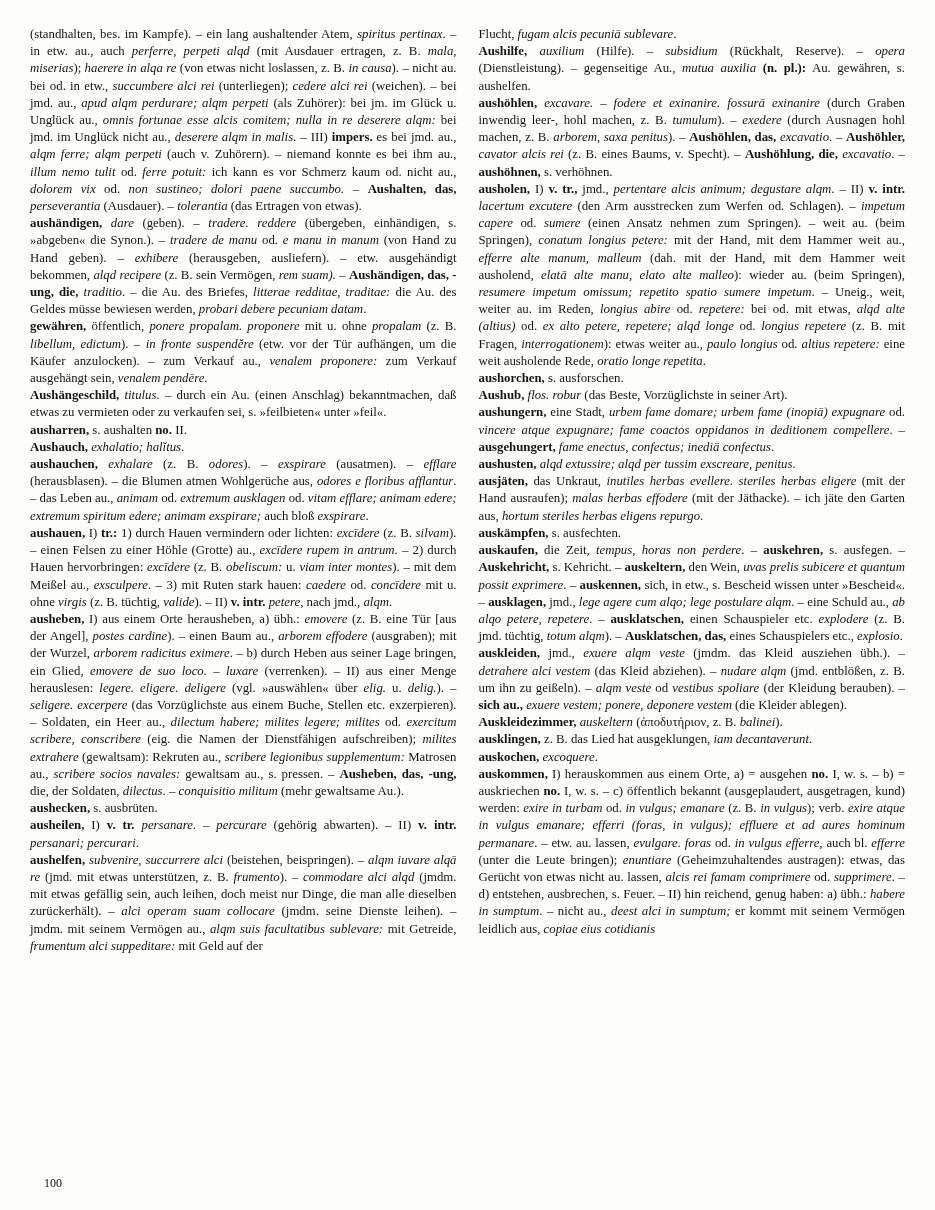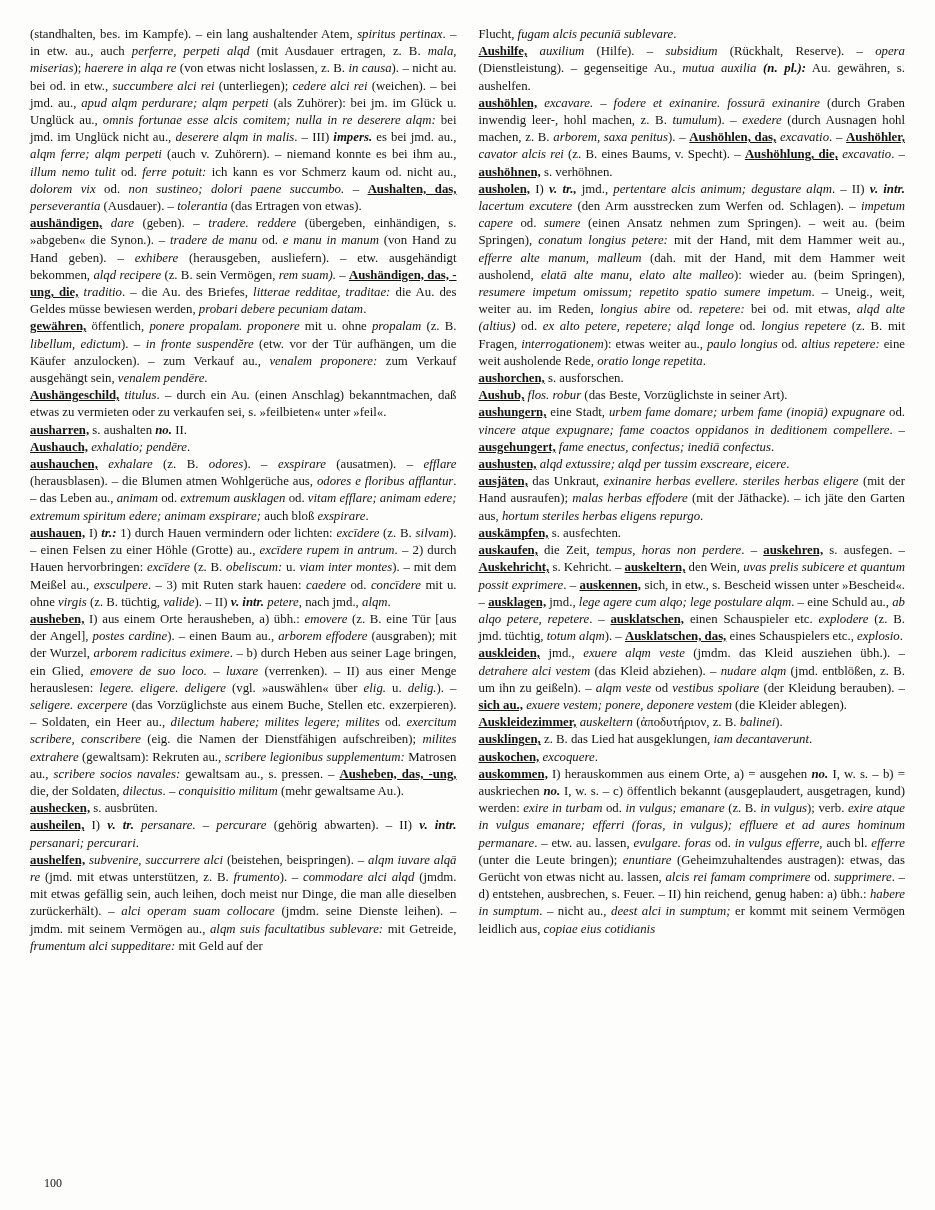--- a/index.html
+++ b/index.html
@@ -24,60 +24,60 @@
     width:427px;
     font-size:12.8px;
     line-height:17.2px;
     text-align:justify;
     hyphens:auto;
   }
   p.entry{
     margin:0;
     padding:0;
   }
-  .col b{font-weight:700;text-decoration:underline;}
+  .col b{font-weight:700;}
   .col i{font-style:italic;}
-  .col .bi{font-weight:700;font-style:italic;}
+  .col .bi{font-weight:700;}
   .page-number{
     position:absolute;
     left:44px;
     bottom:20px;
     font-size:12px;
     line-height:14px;
   }
 </style>
 </head>
 <body>
 
 <div class="page">
   <div class="columns">
     <div class="col">
         <p class="entry">(standhalten, bes. im Kampfe). – ein lang aushaltender Atem, <i>spiritus pertinax</i>. – in etw. au., auch <i>perferre, perpeti alqd</i> (mit Ausdauer ertragen, z. B. <i>mala, miserias</i>); <i>haerere in alqa re</i> (von etwas nicht loslassen, z. B. <i>in causa</i>). – nicht au. bei od. in etw., <i>succumbere alci rei</i> (unterliegen); <i>cedere alci rei</i> (weichen). – bei jmd. au., <i>apud alqm perdurare; alqm perpeti</i> (als Zuhörer): bei jm. im Glück u. Unglück au., <i>omnis fortunae esse alcis comitem; nulla in re deserere alqm:</i> bei jmd. im Unglück nicht au., <i>deserere alqm in malis</i>. – III) <span class="bi">impers.</span> es bei jmd. au., <i>alqm ferre; alqm perpeti</i> (auch v. Zuhörern). – niemand konnte es bei ihm au., <i>illum nemo tulit</i> od. <i>ferre potuit:</i> ich kann es vor Schmerz kaum od. nicht au., <i>dolorem vix</i> od. <i>non sustineo; dolori paene succumbo.</i> – <b>Aushalten, das,</b> <i>perseverantia</i> (Ausdauer). – <i>tolerantia</i> (das Ertragen von etwas).</p>
         <p class="entry"><b>aushändigen,</b> <i>dare</i> (geben). – <i>tradere. reddere</i> (übergeben, einhändigen, s. »abgeben« die Synon.). – <i>tradere de manu</i> od. <i>e manu in manum</i> (von Hand zu Hand geben). – <i>exhibere</i> (herausgeben, ausliefern). – etw. ausgehändigt bekommen, <i>alqd recipere</i> (z. B. sein Vermögen, <i>rem suam).</i> – <b>Aushändigen, das, -ung, die,</b> <i>traditio</i>. – die Au. des Briefes, <i>litterae redditae, traditae:</i> die Au. des Geldes müsse bewiesen werden, <i>probari debere pecuniam datam</i>.</p>
         <p class="entry"><b>gewähren,</b> öffentlich, <i>ponere propalam. proponere</i> mit u. ohne <i>propalam</i> (z. B. <i>libellum, edictum</i>). – <i>in fronte suspendĕre</i> (etw. vor der Tür aufhängen, um die Käufer anzulocken). – zum Verkauf au., <i>venalem proponere:</i> zum Verkauf ausgehängt sein, <i>venalem pendēre</i>.</p>
         <p class="entry"><b>Aushängeschild,</b> <i>titulus</i>. – durch ein Au. (einen Anschlag) bekanntmachen, daß etwas zu vermieten oder zu verkaufen sei, s. »feilbieten« unter »feil«.</p>
         <p class="entry"><b>ausharren,</b> s. aushalten <span class="bi">no.</span> II.</p>
-        <p class="entry"><b>Aushauch,</b> <i>exhalatio; pendēre</i>.</p>
+        <p class="entry"><b>Aushauch,</b> <i>exhalatio; halĭtus</i>.</p>
         <p class="entry"><b>aushauchen,</b> <i>exhalare</i> (z. B. <i>odores</i>). – <i>exspirare</i> (ausatmen). – <i>efflare</i> (herausblasen). – die Blumen atmen Wohlgerüche aus, <i>odores e floribus afflantur</i>. – das Leben au., <i>animam</i> od. <i>extremum ausklagen</i> od. <i>vitam efflare; animam edere; extremum spiritum edere; animam exspirare;</i> auch bloß <i>exspirare</i>.</p>
         <p class="entry"><b>aushauen,</b> I) <span class="bi">tr.:</span> 1) durch Hauen vermindern oder lichten: <i>excīdere</i> (z. B. <i>silvam</i>). – einen Felsen zu einer Höhle (Grotte) au., <i>excīdere rupem in antrum</i>. – 2) durch Hauen hervorbringen: <i>excīdere</i> (z. B. <i>obeliscum:</i> u. <i>viam inter montes</i>). – mit dem Meißel au., <i>exsculpere</i>. – 3) mit Ruten stark hauen: <i>caedere</i> od. <i>concīdere</i> mit u. ohne <i>virgis</i> (z. B. tüchtig, <i>valide</i>). – II) <span class="bi">v. intr.</span> <i>petere</i>, nach jmd., <i>alqm</i>.</p>
         <p class="entry"><b>ausheben,</b> I) aus einem Orte herausheben, a) übh.: <i>emovere</i> (z. B. eine Tür [aus der Angel], <i>postes cardine</i>). – einen Baum au., <i>arborem effodere</i> (ausgraben); mit der Wurzel, <i>arborem radicitus eximere</i>. – b) durch Heben aus seiner Lage bringen, ein Glied, <i>emovere de suo loco. – luxare</i> (verrenken). – II) aus einer Menge herauslesen: <i>legere. eligere. deligere</i> (vgl. »auswählen« über <i>elig.</i> u. <i>delig.</i>). – <i>seligere. excerpere</i> (das Vorzüglichste aus einem Buche, Stellen etc. exzerpieren). – Soldaten, ein Heer au., <i>dilectum habere; milites legere; milites</i> od. <i>exercitum scribere, conscribere</i> (eig. die Namen der Dienstfähigen aufschreiben); <i>milites extrahere</i> (gewaltsam): Rekruten au., <i>scribere legionibus supplementum:</i> Matrosen au., <i>scribere socios navales:</i> gewaltsam au., s. pressen. – <b>Ausheben, das, -ung,</b> die, der Soldaten, <i>dilectus</i>. – <i>conquisitio militum</i> (mehr gewaltsame Au.).</p>
         <p class="entry"><b>aushecken,</b> s. ausbrüten.</p>
         <p class="entry"><b>ausheilen,</b> I) <span class="bi">v. tr.</span> <i>persanare. – percurare</i> (gehörig abwarten). – II) <span class="bi">v. intr.</span> <i>persanari; percurari</i>.</p>
         <p class="entry"><b>aushelfen,</b> <i>subvenire, succurrere alci</i> (beistehen, beispringen). – <i>alqm iuvare alqā re</i> (jmd. mit etwas unterstützen, z. B. <i>frumento</i>). – <i>commodare alci alqd</i> (jmdm. mit etwas gefällig sein, auch leihen, doch meist nur Dinge, die man alle dieselben zurückerhält). – <i>alci operam suam collocare</i> (jmdm. seine Dienste leihen). – jmdm. mit seinem Vermögen au., <i>alqm suis facultatibus sublevare:</i> mit Getreide, <i>frumentum alci suppeditare:</i> mit Geld auf der</p>
       </div>
     <div class="col">
         <p class="entry">Flucht, <i>fugam alcis pecuniā sublevare</i>.</p>
         <p class="entry"><b>Aushilfe,</b> <i>auxilium</i> (Hilfe). – <i>subsidium</i> (Rückhalt, Reserve). – <i>opera</i> (Dienstleistung). – gegenseitige Au., <i>mutua auxilia</i> <span class="bi">(n. pl.):</span> Au. gewähren, s. aushelfen.</p>
         <p class="entry"><b>aushöhlen,</b> <i>excavare. – fodere et exinanire. fossurā exinanire</i> (durch Graben inwendig leer-, hohl machen, z. B. <i>tumulum</i>). – <i>exedere</i> (durch Ausnagen hohl machen, z. B. <i>arborem, saxa penitus</i>). – <b>Aushöhlen, das,</b> <i>excavatio</i>. – <b>Aushöhler,</b> <i>cavator alcis rei</i> (z. B. eines Baums, v. Specht). – <b>Aushöhlung, die,</b> <i>excavatio</i>. – <b>aushöhnen,</b> s. verhöhnen.</p>
         <p class="entry"><b>ausholen,</b> I) <span class="bi">v. tr.,</span> jmd., <i>pertentare alcis animum; degustare alqm</i>. – II) <span class="bi">v. intr.</span> <i>lacertum excutere</i> (den Arm ausstrecken zum Werfen od. Schlagen). – <i>impetum capere</i> od. <i>sumere</i> (einen Ansatz nehmen zum Springen). – weit au. (beim Springen), <i>conatum longius petere:</i> mit der Hand, mit dem Hammer weit au., <i>efferre alte manum, malleum</i> (dah. mit der Hand, mit dem Hammer weit ausholend, <i>elatā alte manu, elato alte malleo</i>): wieder au. (beim Springen), <i>resumere impetum omissum; repetito spatio sumere impetum</i>. – Uneig., weit, weiter au. im Reden, <i>longius abire</i> od. <i>repetere:</i> bei od. mit etwas, <i>alqd alte (altius)</i> od. <i>ex alto petere, repetere; alqd longe</i> od. <i>longius repetere</i> (z. B. mit Fragen, <i>interrogationem</i>): etwas weiter au., <i>paulo longius</i> od. <i>altius repetere:</i> eine weit ausholende Rede, <i>oratio longe repetita</i>.</p>
         <p class="entry"><b>aushorchen,</b> s. ausforschen.</p>
         <p class="entry"><b>Aushub,</b> <i>flos. robur</i> (das Beste, Vorzüglichste in seiner Art).</p>
         <p class="entry"><b>aushungern,</b> eine Stadt, <i>urbem fame domare; urbem fame (inopiā) expugnare</i> od. <i>vincere atque expugnare; fame coactos oppidanos in deditionem compellere</i>. – <b>ausgehungert,</b> <i>fame enectus, confectus; inediā confectus</i>.</p>
-        <p class="entry"><b>aushusten,</b> <i>alqd extussire; alqd per tussim exscreare, eicere</i>.</p>
-        <p class="entry"><b>ausjäten,</b> das Unkraut, <i>exinanire herbas evellere. steriles herbas eligere</i> (mit der Hand ausraufen); <i>malas herbas effodere</i> (mit der Jäthacke). – ich jäte den Garten aus, <i>hortum steriles herbas eligens repurgo</i>.</p>
+        <p class="entry"><b>aushusten,</b> <i>alqd extussire; alqd per tussim exscreare, penitus</i>.</p>
+        <p class="entry"><b>ausjäten,</b> das Unkraut, <i>inutiles herbas evellere. steriles herbas eligere</i> (mit der Hand ausraufen); <i>malas herbas effodere</i> (mit der Jäthacke). – ich jäte den Garten aus, <i>hortum steriles herbas eligens repurgo</i>.</p>
         <p class="entry"><b>auskämpfen,</b> s. ausfechten.</p>
         <p class="entry"><b>auskaufen,</b> die Zeit, <i>tempus, horas non perdere</i>. – <b>auskehren,</b> s. ausfegen. – <b>Auskehricht,</b> s. Kehricht. – <b>auskeltern,</b> den Wein, <i>uvas prelis subicere et quantum possit exprimere</i>. – <b>auskennen,</b> sich, in etw., s. Bescheid wissen unter »Bescheid«. – <b>ausklagen,</b> jmd., <i>lege agere cum alqo; lege postulare alqm</i>. – eine Schuld au., <i>ab alqo petere, repetere</i>. – <b>ausklatschen,</b> einen Schauspieler etc. <i>explodere</i> (z. B. jmd. tüchtig, <i>totum alqm</i>). – <b>Ausklatschen, das,</b> eines Schauspielers etc., <i>explosio</i>.</p>
         <p class="entry"><b>auskleiden,</b> jmd., <i>exuere alqm veste</i> (jmdm. das Kleid ausziehen übh.). – <i>detrahere alci vestem</i> (das Kleid abziehen). – <i>nudare alqm</i> (jmd. entblößen, z. B. um ihn zu geißeln). – <i>alqm veste</i> od <i>vestibus spoliare</i> (der Kleidung berauben). – <b>sich au.,</b> <i>exuere vestem; ponere, deponere vestem</i> (die Kleider ablegen).</p>
         <p class="entry"><b>Auskleidezimmer,</b> <i>auskeltern</i> (ἀποδυτήριον, z. B. <i>balinei</i>).</p>
         <p class="entry"><b>ausklingen,</b> z. B. das Lied hat ausgeklungen, <i>iam decantaverunt</i>.</p>
         <p class="entry"><b>auskochen,</b> <i>excoquere</i>.</p>
         <p class="entry"><b>auskommen,</b> I) herauskommen aus einem Orte, a) = ausgehen <span class="bi">no.</span> I, w. s. – b) = auskriechen <span class="bi">no.</span> I, w. s. – c) öffentlich bekannt (ausgeplaudert, ausgetragen, kund) werden: <i>exire in turbam</i> od. <i>in vulgus; emanare</i> (z. B. <i>in vulgus</i>); verb. <i>exire atque in vulgus emanare; efferri (foras, in vulgus); effluere et ad aures hominum permanare</i>. – etw. au. lassen, <i>evulgare. foras</i> od. <i>in vulgus efferre,</i> auch bl. <i>efferre</i> (unter die Leute bringen); <i>enuntiare</i> (Geheimzuhaltendes austragen): etwas, das Gerücht von etwas nicht au. lassen, <i>alcis rei famam comprimere</i> od. <i>supprimere</i>. – d) entstehen, ausbrechen, s. Feuer. – II) hin reichend, genug haben: a) übh.: <i>habere in sumptum</i>. – nicht au., <i>deest alci in sumptum;</i> er kommt mit seinem Vermögen leidlich aus, <i>copiae eius cotidianis</i></p>
       </div>
   </div>
   <div class="page-number">100</div>

